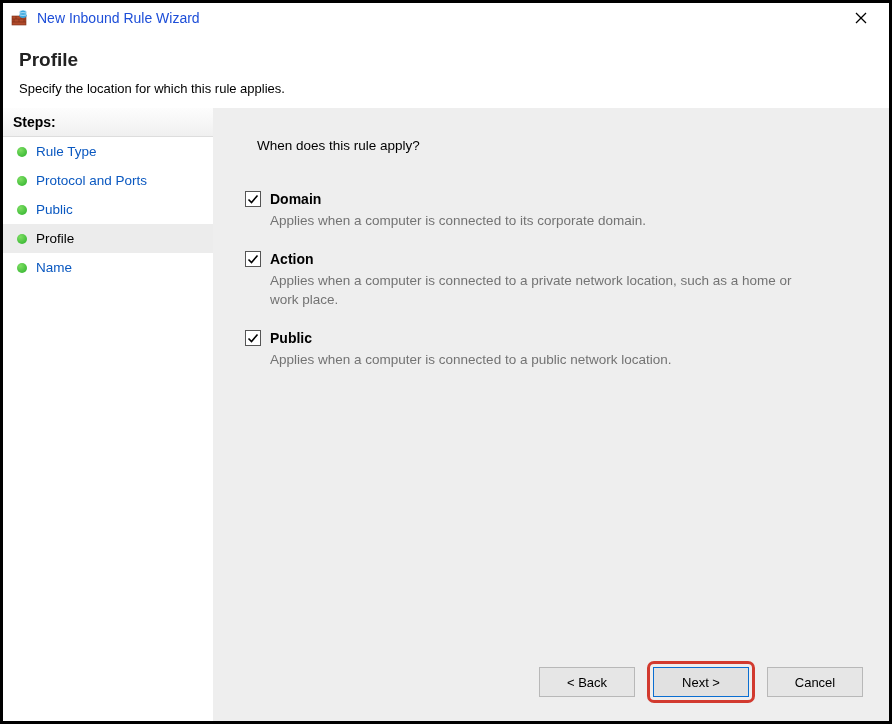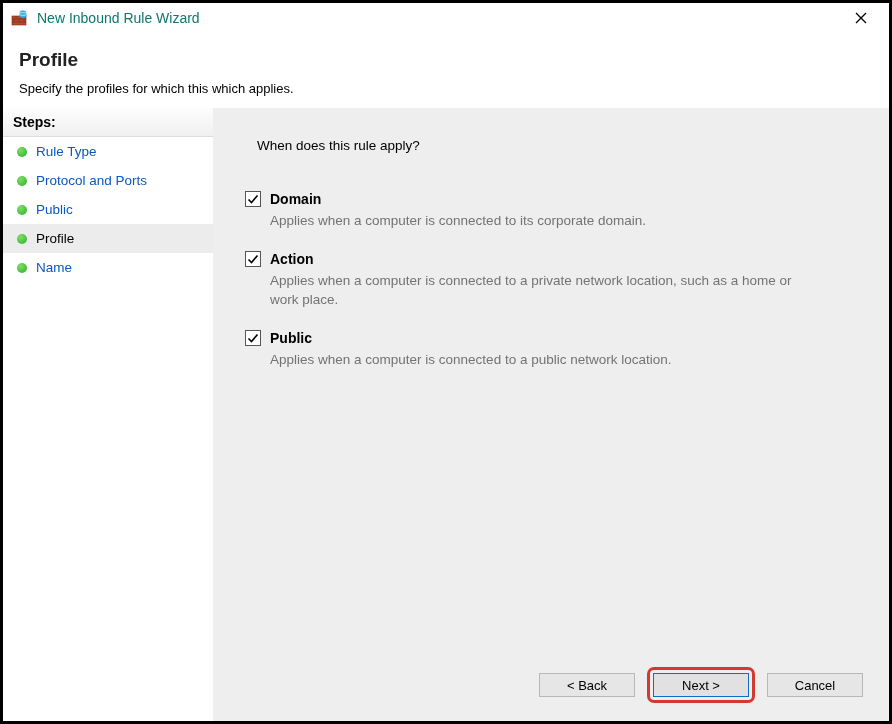--- a/index.html
+++ b/index.html
@@ -21,21 +21,21 @@
       padding: 0 8px;
       background: #fff;
     }
     .titlebar .app-icon {
       width: 18px; height: 18px;
       margin-right: 8px;
       display: inline-flex;
     }
     .titlebar .title-text {
       font-size: 14px;
-      color: #0f766e;
+      color: #1d4ed8;
     }
     .titlebar .spacer { flex: 1; }
     .titlebar .close-btn {
       width: 40px; height: 28px;
       display: flex; align-items: center; justify-content: center;
       cursor: pointer;
     }
     .titlebar .close-btn svg { width: 12px; height: 12px; }
 
     .header-area {
@@ -140,21 +140,21 @@
     .footer-btns {
       position: absolute;
       bottom: 18px;
       right: 26px;
       display: flex;
       gap: 12px;
       align-items: center;
     }
     .btn {
       min-width: 96px;
-      height: 24px;
+      height: 30px;
       background: #e6e6e6;
       border: 1px solid #b8b8b8;
       font-size: 13px;
       cursor: pointer;
       display: inline-flex;
       align-items: center;
       justify-content: center;
       padding: 0 14px;
     }
     .btn.default-btn {
@@ -193,21 +193,21 @@
   <div class="close-btn">
     <svg viewBox="0 0 12 12">
       <line x1="1" y1="1" x2="11" y2="11" stroke="#000" stroke-width="1.2"></line>
       <line x1="11" y1="1" x2="1" y2="11" stroke="#000" stroke-width="1.2"></line>
     </svg>
   </div>
 </div>
 
 <div class="header-area">
   <div class="page-title">Profile</div>
-  <div class="page-subtitle">Specify the profiles for which this which applies.</div>
+  <div class="page-subtitle">Specify the location for which this rule applies.</div>
 </div>
 
 <div class="content-wrap">
   <div class="sidebar">
     <div class="steps-label">Steps:</div>
 
     <div class="step-item">
       <span class="dot"></span>
       <span class="step-link">Rule Type</span>
     </div>

